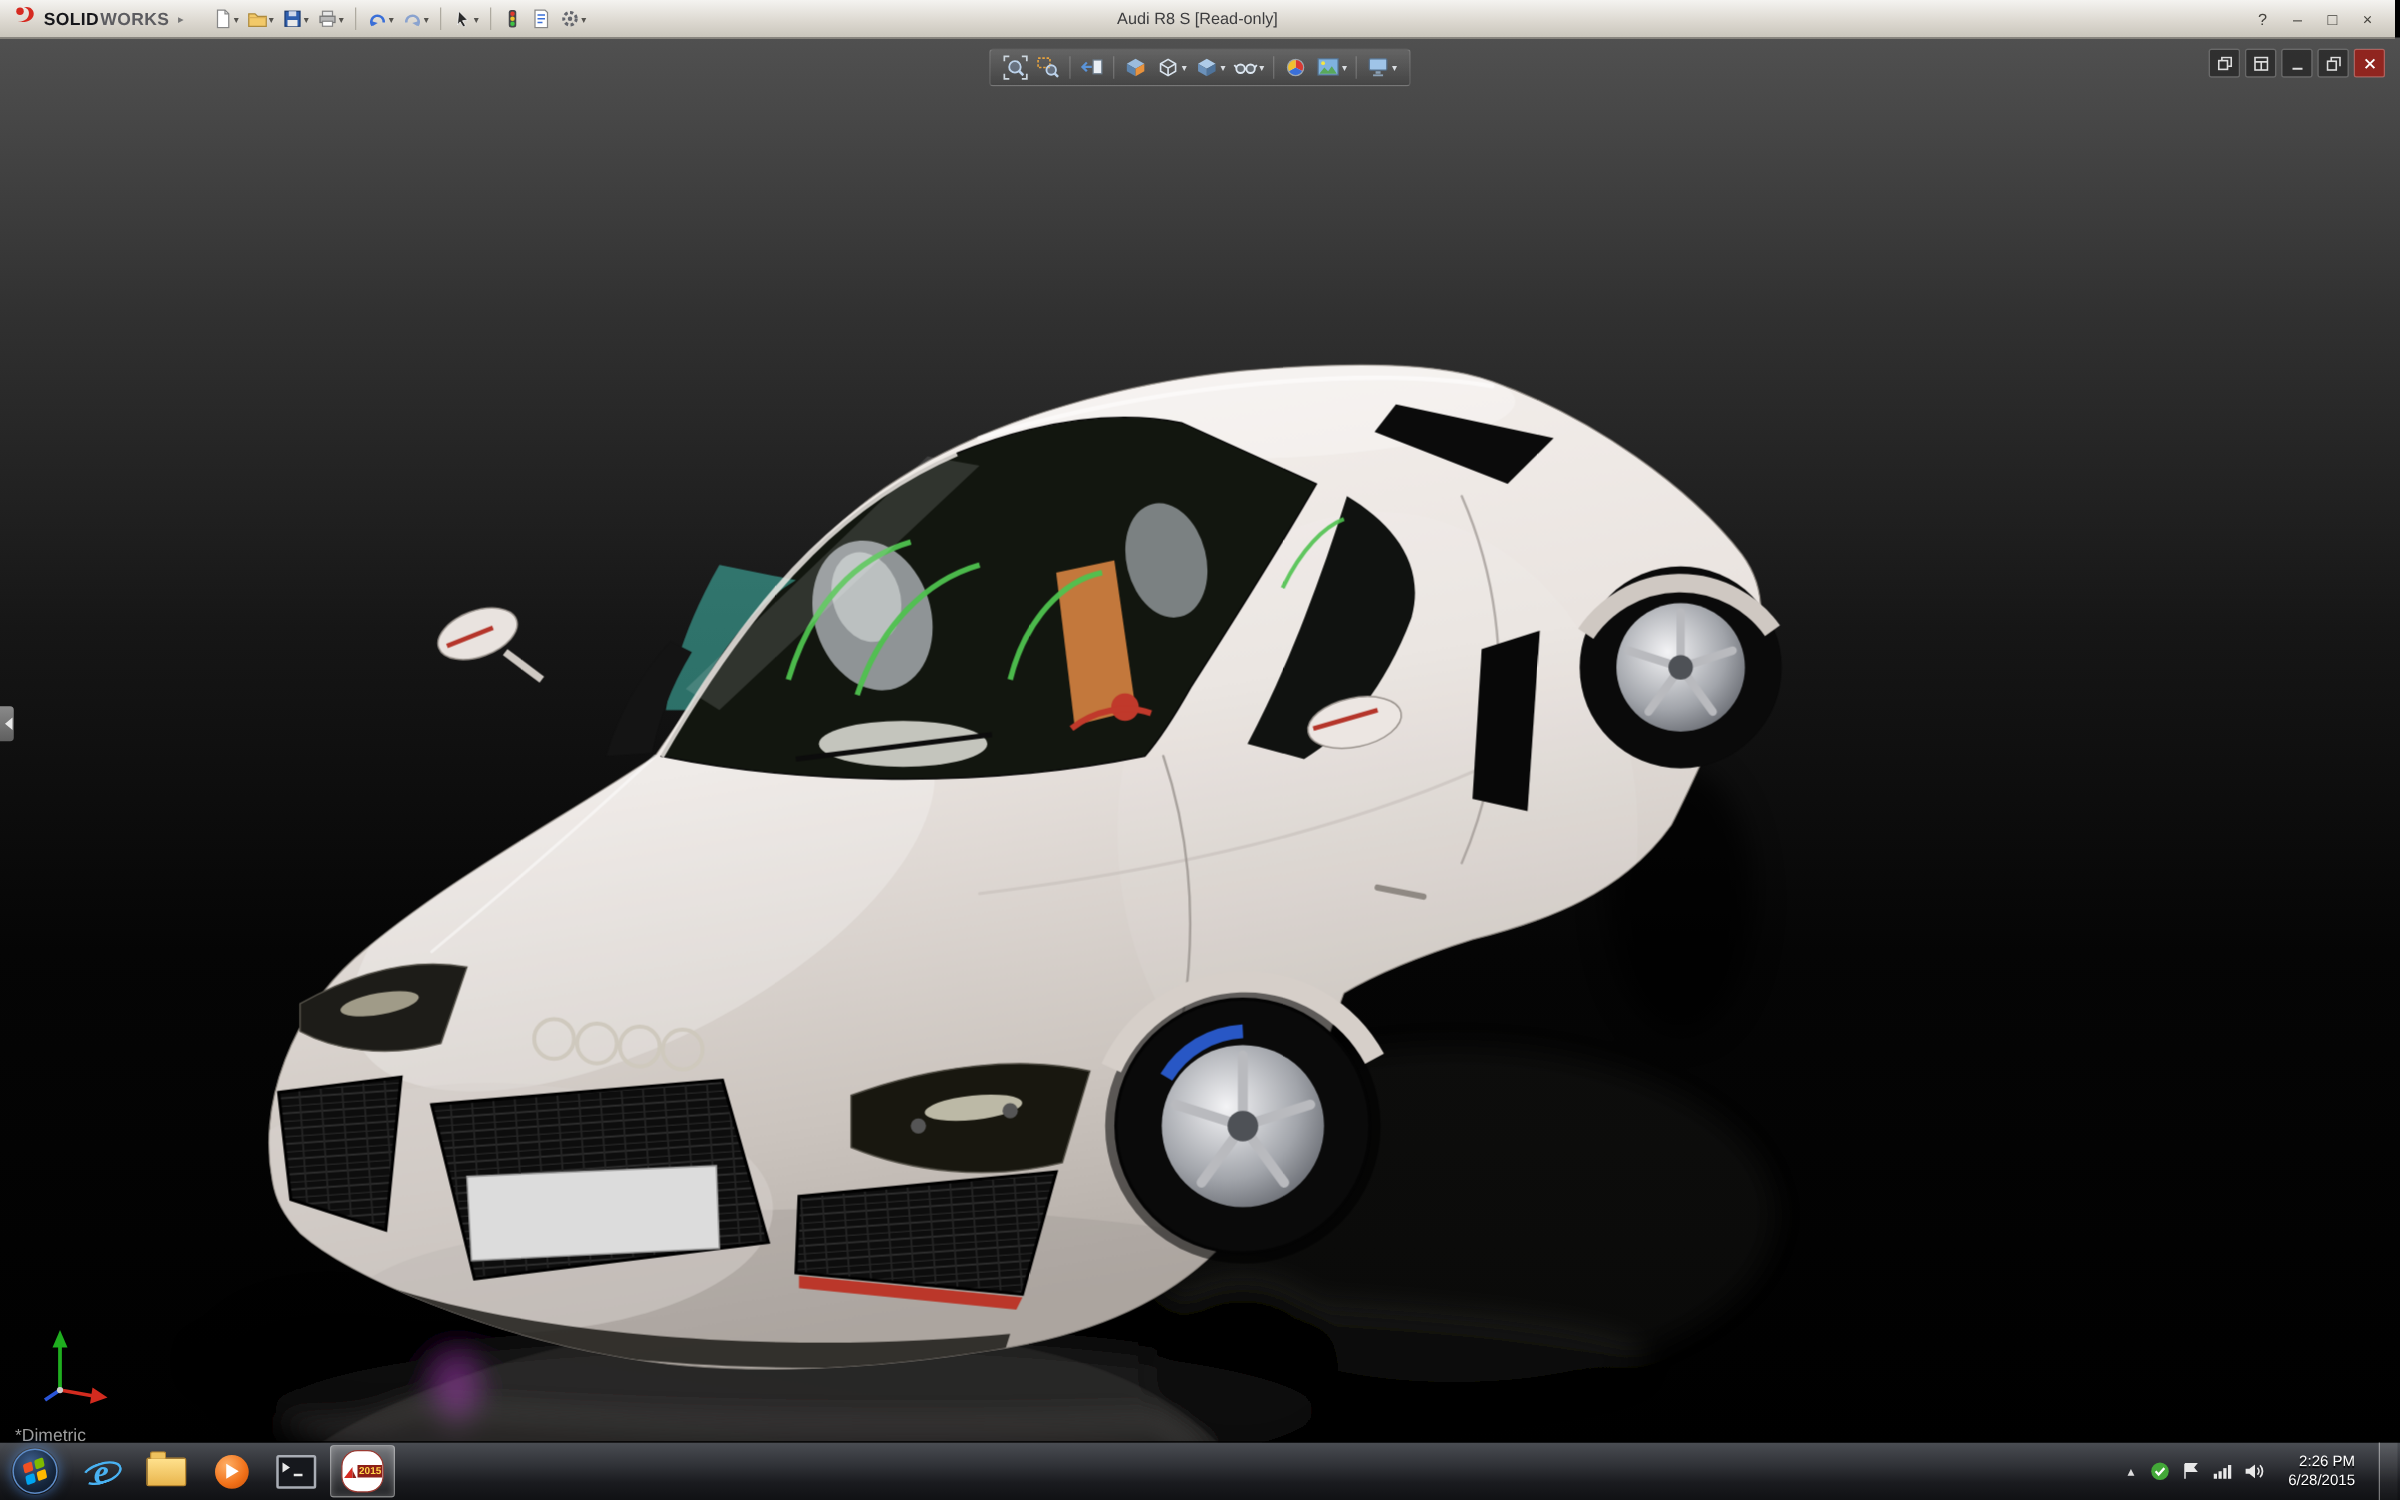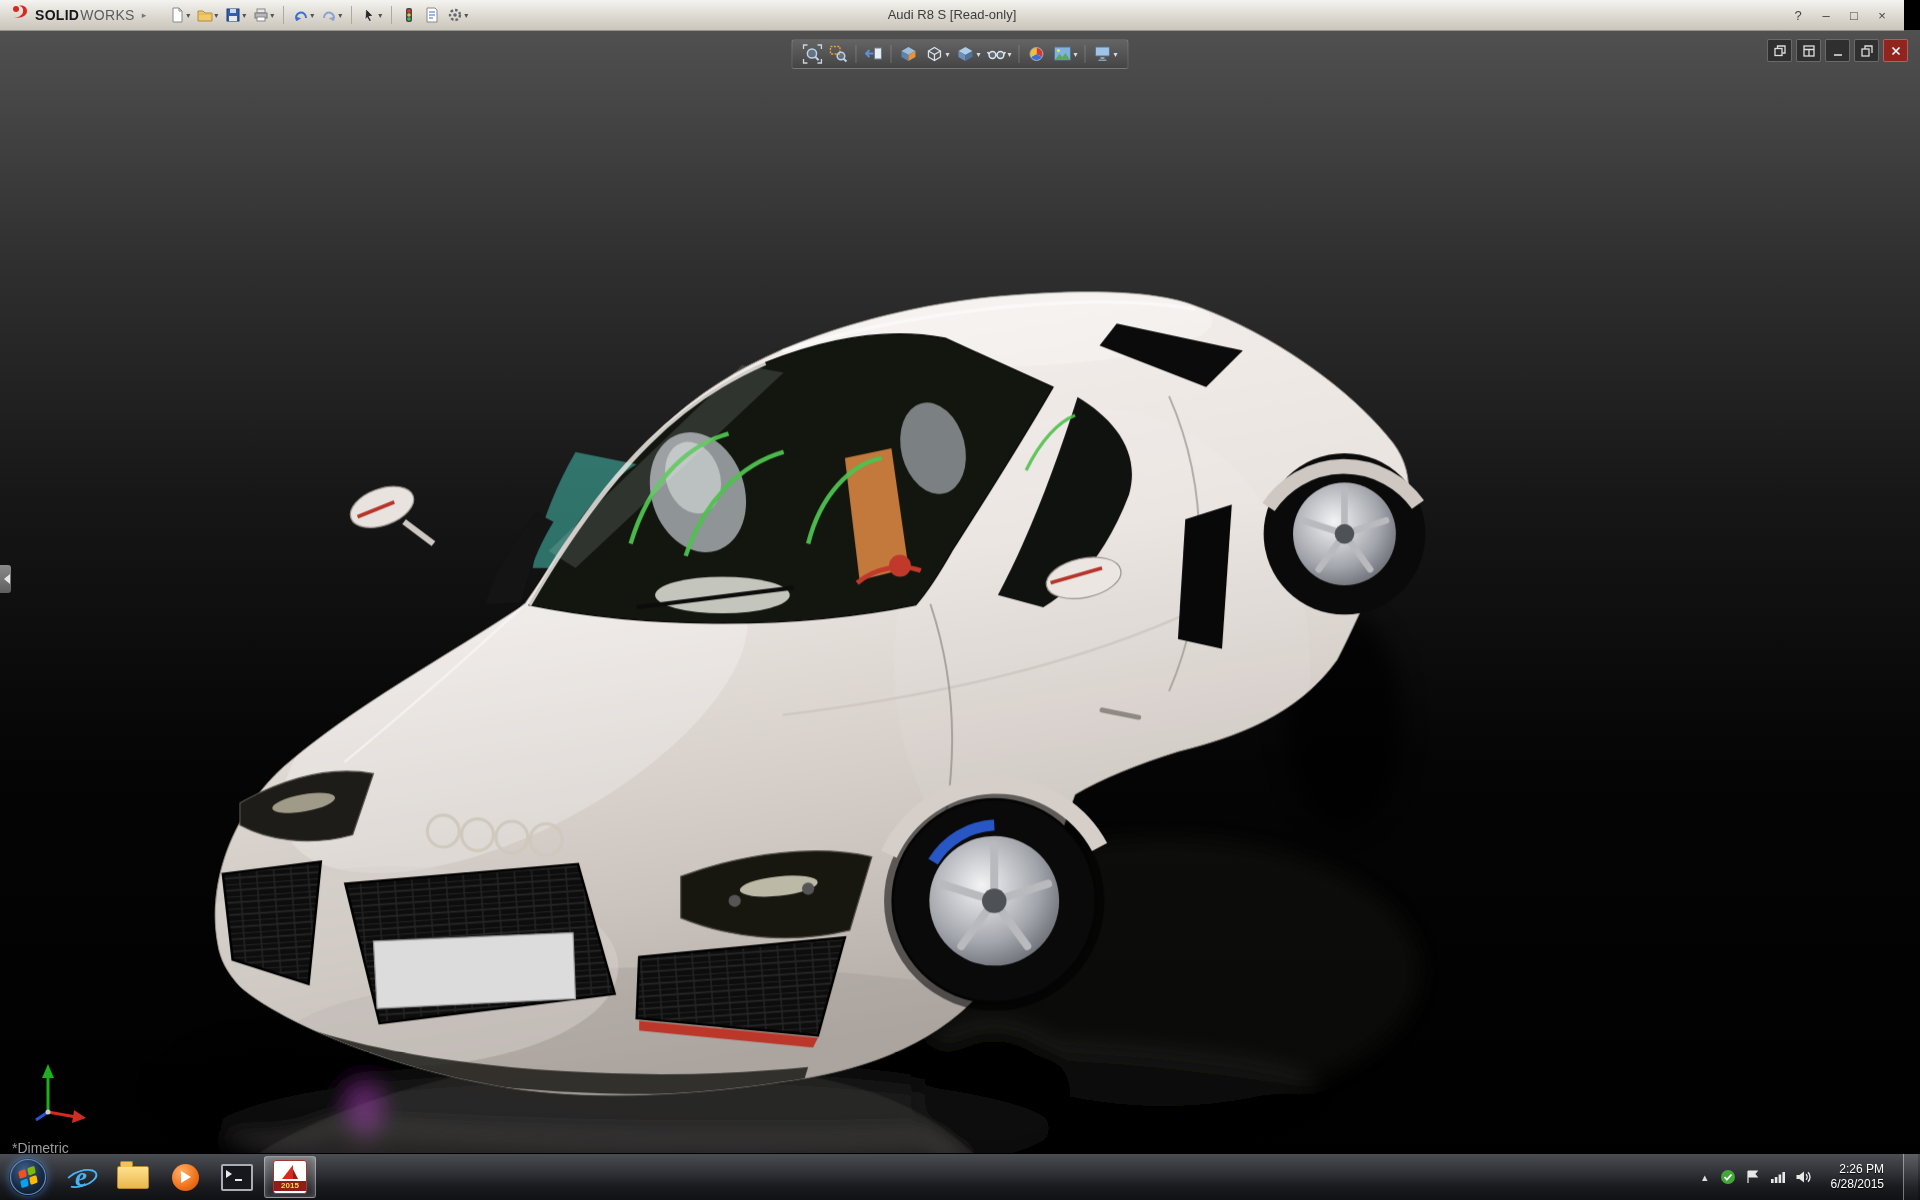--- a/index.html
+++ b/index.html
@@ -1,25 +1,25 @@
 <!DOCTYPE html>
 <html><head>
 <meta charset="utf-8">
 <style>
   html,body{margin:0;padding:0}
   body{width:1920px;height:1200px;overflow:hidden;position:relative;background:#000;
        font-family:"Liberation Sans",sans-serif;-webkit-font-smoothing:antialiased}
 
   
-  .titlebar{position:absolute;top:0;left:0;right:16px;height:30px;
+  .titlebar{position:absolute;top:0;left:0;right:4px;height:30px;
     background:linear-gradient(#f4f3f0,#ddd9d1 55%,#c9c5bb);
     border-bottom:1px solid #98948b;display:flex;align-items:center;z-index:20}
   .brand{display:flex;align-items:center;gap:5px;padding:0 10px;height:100%}
   .brand-bold{font-weight:700;font-size:14px;color:#16161a;letter-spacing:.3px}
-  .brand-light{font-weight:400;font-size:14px;color:#5c5c60;letter-spacing:.3px;margin-left:-4px}
+  .brand-light{font-weight:700;font-size:14px;color:#5c5c60;letter-spacing:.3px;margin-left:-4px}
   .brand-arrow{font-size:9px;color:#777;margin-left:2px}
   .tb-group{display:flex;align-items:center;margin-left:10px;gap:1px}
   .tb-btn{display:flex;align-items:center;padding:2px 3px;border-radius:2px;cursor:default}
   .tb-ic svg{display:block}
   .caret{font-size:8px;color:#55534e;margin-left:1px}
   .tb-sep{width:1px;height:18px;background:#aeaaa0;margin:0 5px}
   .win-title{position:absolute;left:50%;transform:translateX(-50%);top:7px;
     font-size:13px;color:#3c3c3e;white-space:nowrap}
   .win-controls{margin-left:auto;display:flex;gap:4px;align-items:center;padding-right:10px}
   .win-ctl{min-width:24px;height:20px;display:flex;align-items:center;justify-content:center;
@@ -67,22 +67,22 @@
     border:1px solid #b8872f;border-radius:2px;position:relative}
   .folder:before{content:"";position:absolute;top:-6px;left:2px;width:11px;height:5px;
     background:#eec25e;border:1px solid #b8872f;border-bottom:none;border-radius:2px 2px 0 0}
   .media{width:27px;height:27px;border-radius:50%;
     background:radial-gradient(circle at 35% 30%,#ffb066,#f07018 60%,#c4500c);
     display:flex;align-items:center;justify-content:center}
   .media .tri{width:0;height:0;border:6px solid transparent;border-left:10px solid #fff;margin-left:7px}
   .console{width:28px;height:23px;background:#16181d;border:2px solid #a9adb5;border-radius:2px;position:relative}
   .console .pr{position:absolute;left:3px;top:4px;width:0;height:0;border:4px solid transparent;border-left:6px solid #e8e8e8}
   .console .us{position:absolute;left:12px;top:13px;width:7px;height:2px;background:#e8e8e8}
-  .sw{width:32px;height:32px;background:#fff;border:1px solid #9a3a32;border-radius:3px;
-    display:flex;flex-direction:column;align-items:center;justify-content:flex-start;overflow:hidden}
+  .sw{width:32px;height:32px;background:#fff;border:1px solid #9a3a32;border-radius:13px;
+    display:flex;flex-direction:row;align-items:center;justify-content:flex-start;overflow:hidden}
   .sw svg{display:block;margin-top:2px}
   .sw-badge{font-size:8px;font-weight:700;color:#ffd44a;background:#8e1f18;width:100%;text-align:center;line-height:10px}
   .ie{position:relative;width:32px;height:32px;display:flex;align-items:center;justify-content:center}
   .ie-e{font-size:27px;font-style:italic;font-weight:700;color:#49b2f2;font-family:"Liberation Serif",serif;line-height:1}
   .ie:after{content:"";position:absolute;width:29px;height:13px;border:2px solid #49b2f2;
     border-left-color:transparent;border-radius:50%;transform:rotate(-18deg);top:9px;left:0}
   .tray{margin-left:auto;display:flex;align-items:center;gap:9px;padding-right:2px}
   .tray-caret{color:#ddd;font-size:11px;padding:0 3px}
   .tray svg{display:block}
   .clock{display:flex;flex-direction:column;align-items:flex-end;justify-content:center;

